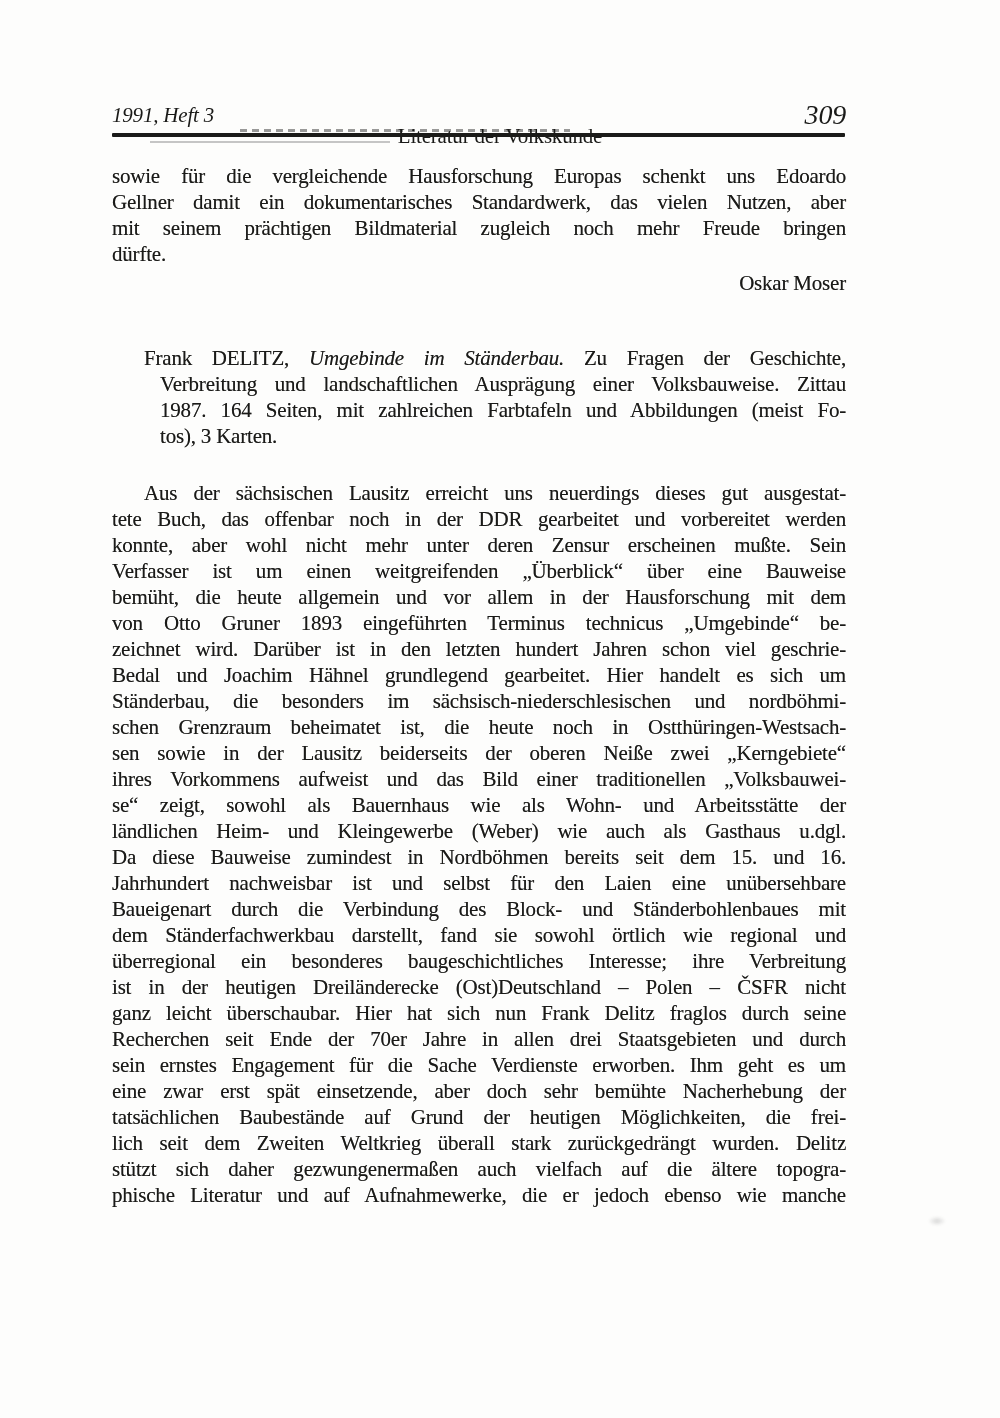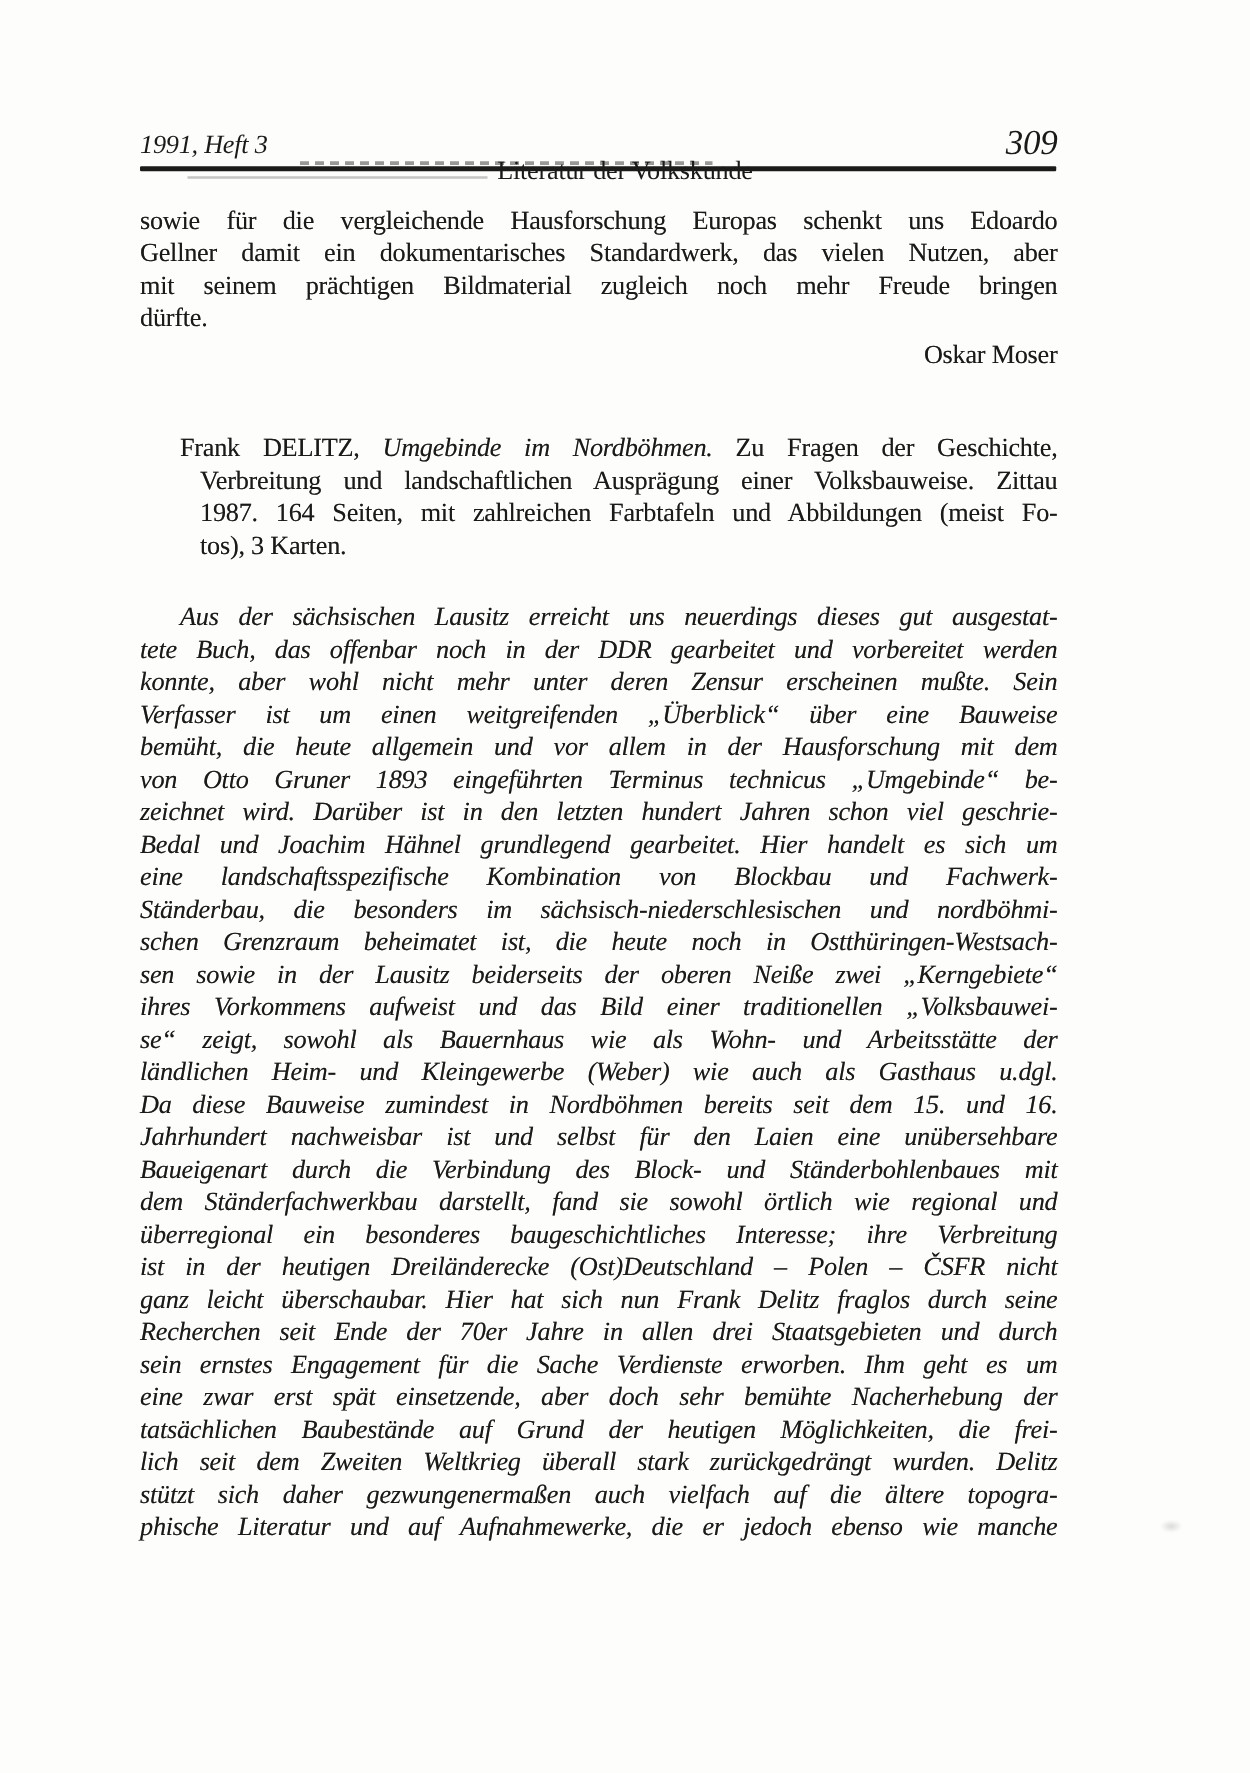--- a/index.html
+++ b/index.html
@@ -42,21 +42,21 @@
     position:absolute;left:112px;width:734px;
     font-size:21px;line-height:26px;letter-spacing:-0.2px;
     text-shadow:0 0 .4px rgba(20,20,18,.55);
   }
   .jl{text-align:justify;text-align-last:justify;}
   .pl{text-align:left;}
   .indent{text-indent:32px;}
   #para1{top:163px;}
   .byline{top:270px;text-align:right;}
   #citation{top:345px;}
-  #review{top:480px;font-style:italic;}
+  #review{top:480px;}
   #citation .rest{display:block;margin-left:48px;}
   i{font-style:italic;}
 </style>
 </head>
 <body>
 
 <div class="page">
 
   <header class="pagehead">
     <span class="hl">1991, Heft 3</span>
@@ -71,38 +71,37 @@
   <section class="block" id="para1">
       <div class="jl">sowie für die vergleichende Hausforschung Europas schenkt uns Edoardo</div>
       <div class="jl">Gellner damit ein dokumentarisches Standardwerk, das vielen Nutzen, aber</div>
       <div class="jl">mit seinem prächtigen Bildmaterial zugleich noch mehr Freude bringen</div>
       <div class="pl">dürfte.</div>
     </section>
 
   <div class="block byline">Oskar Moser</div>
 
   <section class="block" id="citation">
-    <div class="jl indent"><span>Frank DELITZ, </span><i>Umgebinde im Nordböhmen.</i><span> Zu Fragen der Geschichte,</span></div>
+    <div class="jl indent"><span>Frank DELITZ, </span><i>Umgebinde im Ständerbau.</i><span> Zu Fragen der Geschichte,</span></div>
     <div class="rest">
         <div class="jl">Verbreitung und landschaftlichen Ausprägung einer Volksbauweise. Zittau</div>
         <div class="jl">1987. 164 Seiten, mit zahlreichen Farbtafeln und Abbildungen (meist Fo-</div>
         <div class="pl">tos), 3 Karten.</div>
       </div>
   </section>
 
   <section class="block" id="review">
       <div class="jl indent">Aus der sächsischen Lausitz erreicht uns neuerdings dieses gut ausgestat-</div>
       <div class="jl">tete Buch, das offenbar noch in der DDR gearbeitet und vorbereitet werden</div>
       <div class="jl">konnte, aber wohl nicht mehr unter deren Zensur erscheinen mußte. Sein</div>
       <div class="jl">Verfasser ist um einen weitgreifenden „Überblick“ über eine Bauweise</div>
       <div class="jl">bemüht, die heute allgemein und vor allem in der Hausforschung mit dem</div>
       <div class="jl">von Otto Gruner 1893 eingeführten Terminus technicus „Umgebinde“ be-</div>
       <div class="jl">zeichnet wird. Darüber ist in den letzten hundert Jahren schon viel geschrie-</div>
       <div class="jl">Bedal und Joachim Hähnel grundlegend gearbeitet. Hier handelt es sich um</div>
-      <div class="jl">eine landschaftsspezifische Kombination von Blockbau und Fachwerk-</div>
       <div class="jl">Ständerbau, die besonders im sächsisch-niederschlesischen und nordböhmi-</div>
       <div class="jl">schen Grenzraum beheimatet ist, die heute noch in Ostthüringen-Westsach-</div>
       <div class="jl">sen sowie in der Lausitz beiderseits der oberen Neiße zwei „Kerngebiete“</div>
       <div class="jl">ihres Vorkommens aufweist und das Bild einer traditionellen „Volksbauwei-</div>
       <div class="jl">se“ zeigt, sowohl als Bauernhaus wie als Wohn- und Arbeitsstätte der</div>
       <div class="jl">ländlichen Heim- und Kleingewerbe (Weber) wie auch als Gasthaus u.dgl.</div>
       <div class="jl">Da diese Bauweise zumindest in Nordböhmen bereits seit dem 15. und 16.</div>
       <div class="jl">Jahrhundert nachweisbar ist und selbst für den Laien eine unübersehbare</div>
       <div class="jl">Baueigenart durch die Verbindung des Block- und Ständerbohlenbaues mit</div>
       <div class="jl">dem Ständerfachwerkbau darstellt, fand sie sowohl örtlich wie regional und</div>

